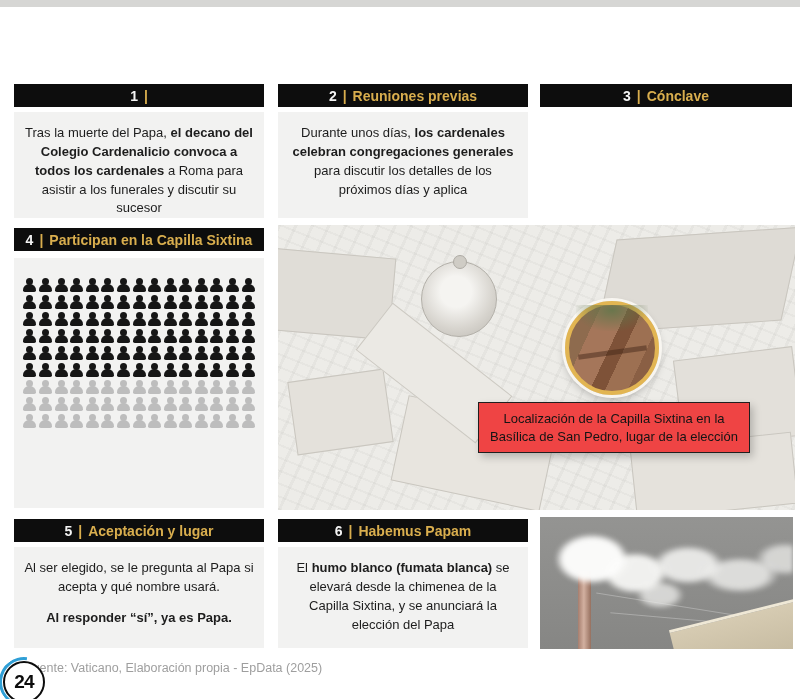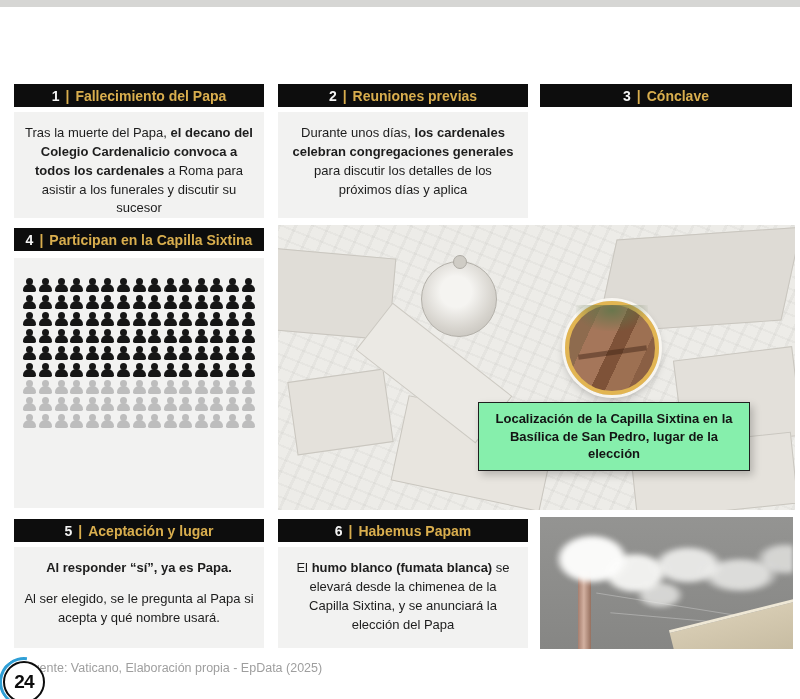--- a/index.html
+++ b/index.html
@@ -68,22 +68,22 @@
         border:4px solid var(--gold-ring,#e2b552);box-sizing:border-box;
         background:linear-gradient(115deg,#6f7d5c 0 12%,#8e6b4e 12% 26%,#a5765a 26% 48%,
                    #7e5238 48% 60%,#9d7052 60% 78%,#8a5f44 78%);
         box-shadow:0 0 0 3px rgba(250,248,242,.95),0 4px 10px rgba(0,0,0,.28);}
   .gold-circle::before{content:"";position:absolute;left:8%;top:0;width:84%;height:30%;
         background:radial-gradient(ellipse at 50% 20%,rgba(96,118,74,.85),rgba(96,118,74,0) 75%);}
   .gold-circle::after{content:"";position:absolute;left:10%;top:52%;width:80%;height:5px;
         background:rgba(60,34,20,.45);transform:rotate(-8deg);}
 
   .caption{position:absolute;left:200px;top:177px;width:272px;box-sizing:border-box;
-        background:#86efac;border:1.5px solid #1f1f1f;box-shadow:3px 4px 8px rgba(0,0,0,.22);
-        padding:7px 8px;font-size:13px;line-height:1.35;color:#141414;text-align:center;font-weight:bold;}
+        background:#ef4444;border:1.5px solid #1f1f1f;box-shadow:3px 4px 8px rgba(0,0,0,.22);
+        padding:7px 8px;font-size:13px;line-height:1.35;color:#141414;text-align:center;}
 
   
   .smoke{position:absolute;left:540px;top:517px;width:253px;height:132px;margin:0;
          background:linear-gradient(180deg,#949492,#868684);overflow:hidden;}
   .wire{position:absolute;height:1px;background:rgba(240,240,238,.32);}
   .w1{left:55px;top:92px;width:210px;transform:rotate(9deg);}
   .w2{left:70px;top:104px;width:200px;transform:rotate(5deg);}
   .chimney{position:absolute;left:38px;top:54px;width:13px;height:78px;
          background:linear-gradient(90deg,#a67e6e,#d2b0a0 45%,#96705f);}
   .cloud{position:absolute;inset:0;filter:blur(2px);background:
@@ -112,21 +112,20 @@
 
 <div class="canvas">
 
   <div class="topstrip"></div>
 
 
   <section class="step s1">
     <div class="bar">
       <span class="num">1</span>
       <span class="sep">|</span>
-      <span class="lbl">Fallecimiento del Papa</span>
     </div>
     <div class="box">
         <p><span>Tras la muerte del Papa, </span><b>el decano del Colegio Cardenalicio convoca a todos los cardenales</b><span> a Roma para asistir a los funerales y discutir su sucesor</span></p>
       </div>
   </section>
 
   <section class="step s2">
     <div class="bar">
       <span class="num">2</span>
       <span class="sep">|</span>
@@ -170,22 +169,22 @@
     <figcaption class="caption">Localización de la Capilla Sixtina en la Basílica de San Pedro, lugar de la elección</figcaption>
   </figure>
 
   <section class="step s5">
     <div class="bar">
       <span class="num">5</span>
       <span class="sep">|</span>
       <span class="lbl">Aceptación y lugar</span>
     </div>
     <div class="box">
+        <p><span>Al ser elegido, se le pregunta al Papa si acepta y qué nombre usará.</span></p>
         <p><b>Al responder “sí”, ya es Papa.</b></p>
-        <p><span>Al ser elegido, se le pregunta al Papa si acepta y qué nombre usará.</span></p>
       </div>
   </section>
 
   <section class="step s6">
     <div class="bar">
       <span class="num">6</span>
       <span class="sep">|</span>
       <span class="lbl">Habemus Papam</span>
     </div>
     <div class="box">

